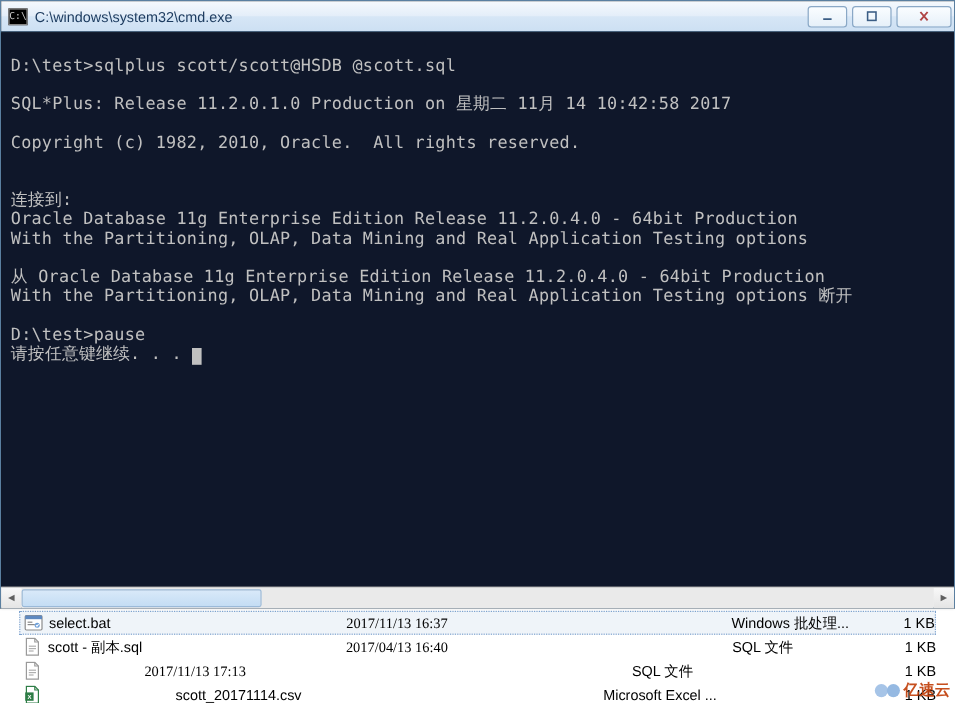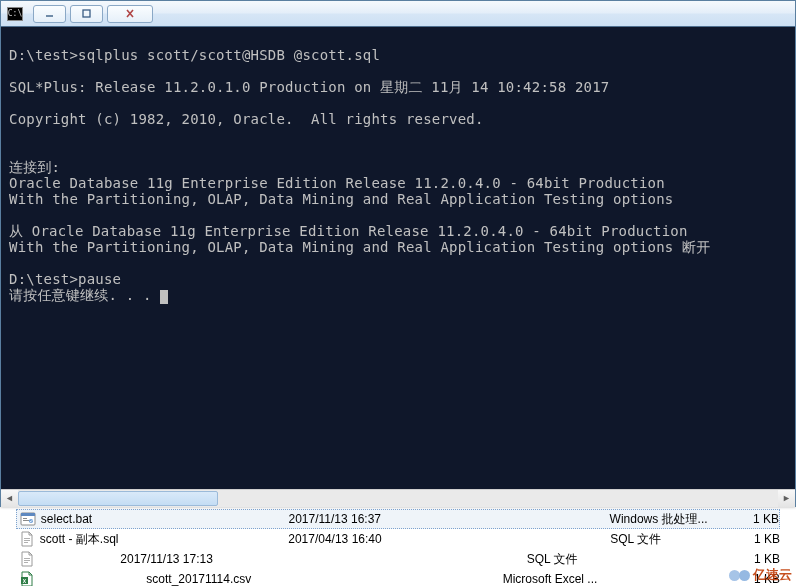--- a/index.html
+++ b/index.html
@@ -22,37 +22,38 @@
 .scroll-arrow { width: 17px; height: 17px; display: flex; align-items: center; justify-content: center; color: #606060; font-size: 9px; background: linear-gradient(#f8f8f8,#e4e4e4); }
 .scroll-track { flex: 1; height: 17px; background: #eaeaea; position: relative; }
 .scroll-thumb { position: absolute; left: 0; top: 1px; height: 15px; width: 200px; background: linear-gradient(#d9e9f9,#c4ddf4); border: 1px solid #9bbad9; border-radius: 2px; }
 
 .explorer { position: absolute; left: 16px; top: 509px; width: 764px; background: #fff; }
 .file-row { display: flex; align-items: center; height: 20px; font-size: 12px; color: #000; justify-content: space-between; }
 .file-row.selected { border: 1px dotted #7da2ce; background: rgba(125,162,206,.12); }
 .col-icon { width: 22px; display: flex; justify-content: center; }
 .file-icon { width: 16px; height: 16px; }
 .col-name { width: 252px; padding-left: 2px; }
-.col-date { width: 324px; }
+.col-date { width: 324px; font-family: Liberation Serif, serif; }
 .col-type { width: 136px; }
 .col-size { width: 35px; text-align: right; }
 
 .watermark { position: absolute; right: 4px; bottom: 2px; display: flex; align-items: center; gap: 3px; opacity: .92; pointer-events: none; }
 .wm-circle { width: 11px; height: 11px; border-radius: 50%; background: #9fbfe6; position: relative; }
 .wm-circle+.wm-circle { margin-left: -4px; background: #8db4e0; }
 .wm-text { font-size: 13px; color: #c2410c; font-weight: 700; font-family: "Microsoft YaHei", sans-serif; }
 </style>
 </head>
 <body>
 
 <div class="console-window">
   <div class="titlebar">
     <span class="title-icon">
         <span>C:\</span>
       </span>
+    <span class="title-text">C:\windows\system32\cmd.exe</span>
     <span class="win-btn">
       <svg width="11" height="11" viewBox="0 0 11 11">
           <line x1="2" y1="8" x2="9" y2="8" stroke="#3a5d85" stroke-width="1.4"></line>
         </svg>
     </span>
     <span class="win-btn">
       <svg width="11" height="11" viewBox="0 0 11 11">
           <rect x="2" y="2" width="7" height="7" fill="none" stroke="#3a5d85" stroke-width="1.3"></rect>
         </svg>
     </span>

